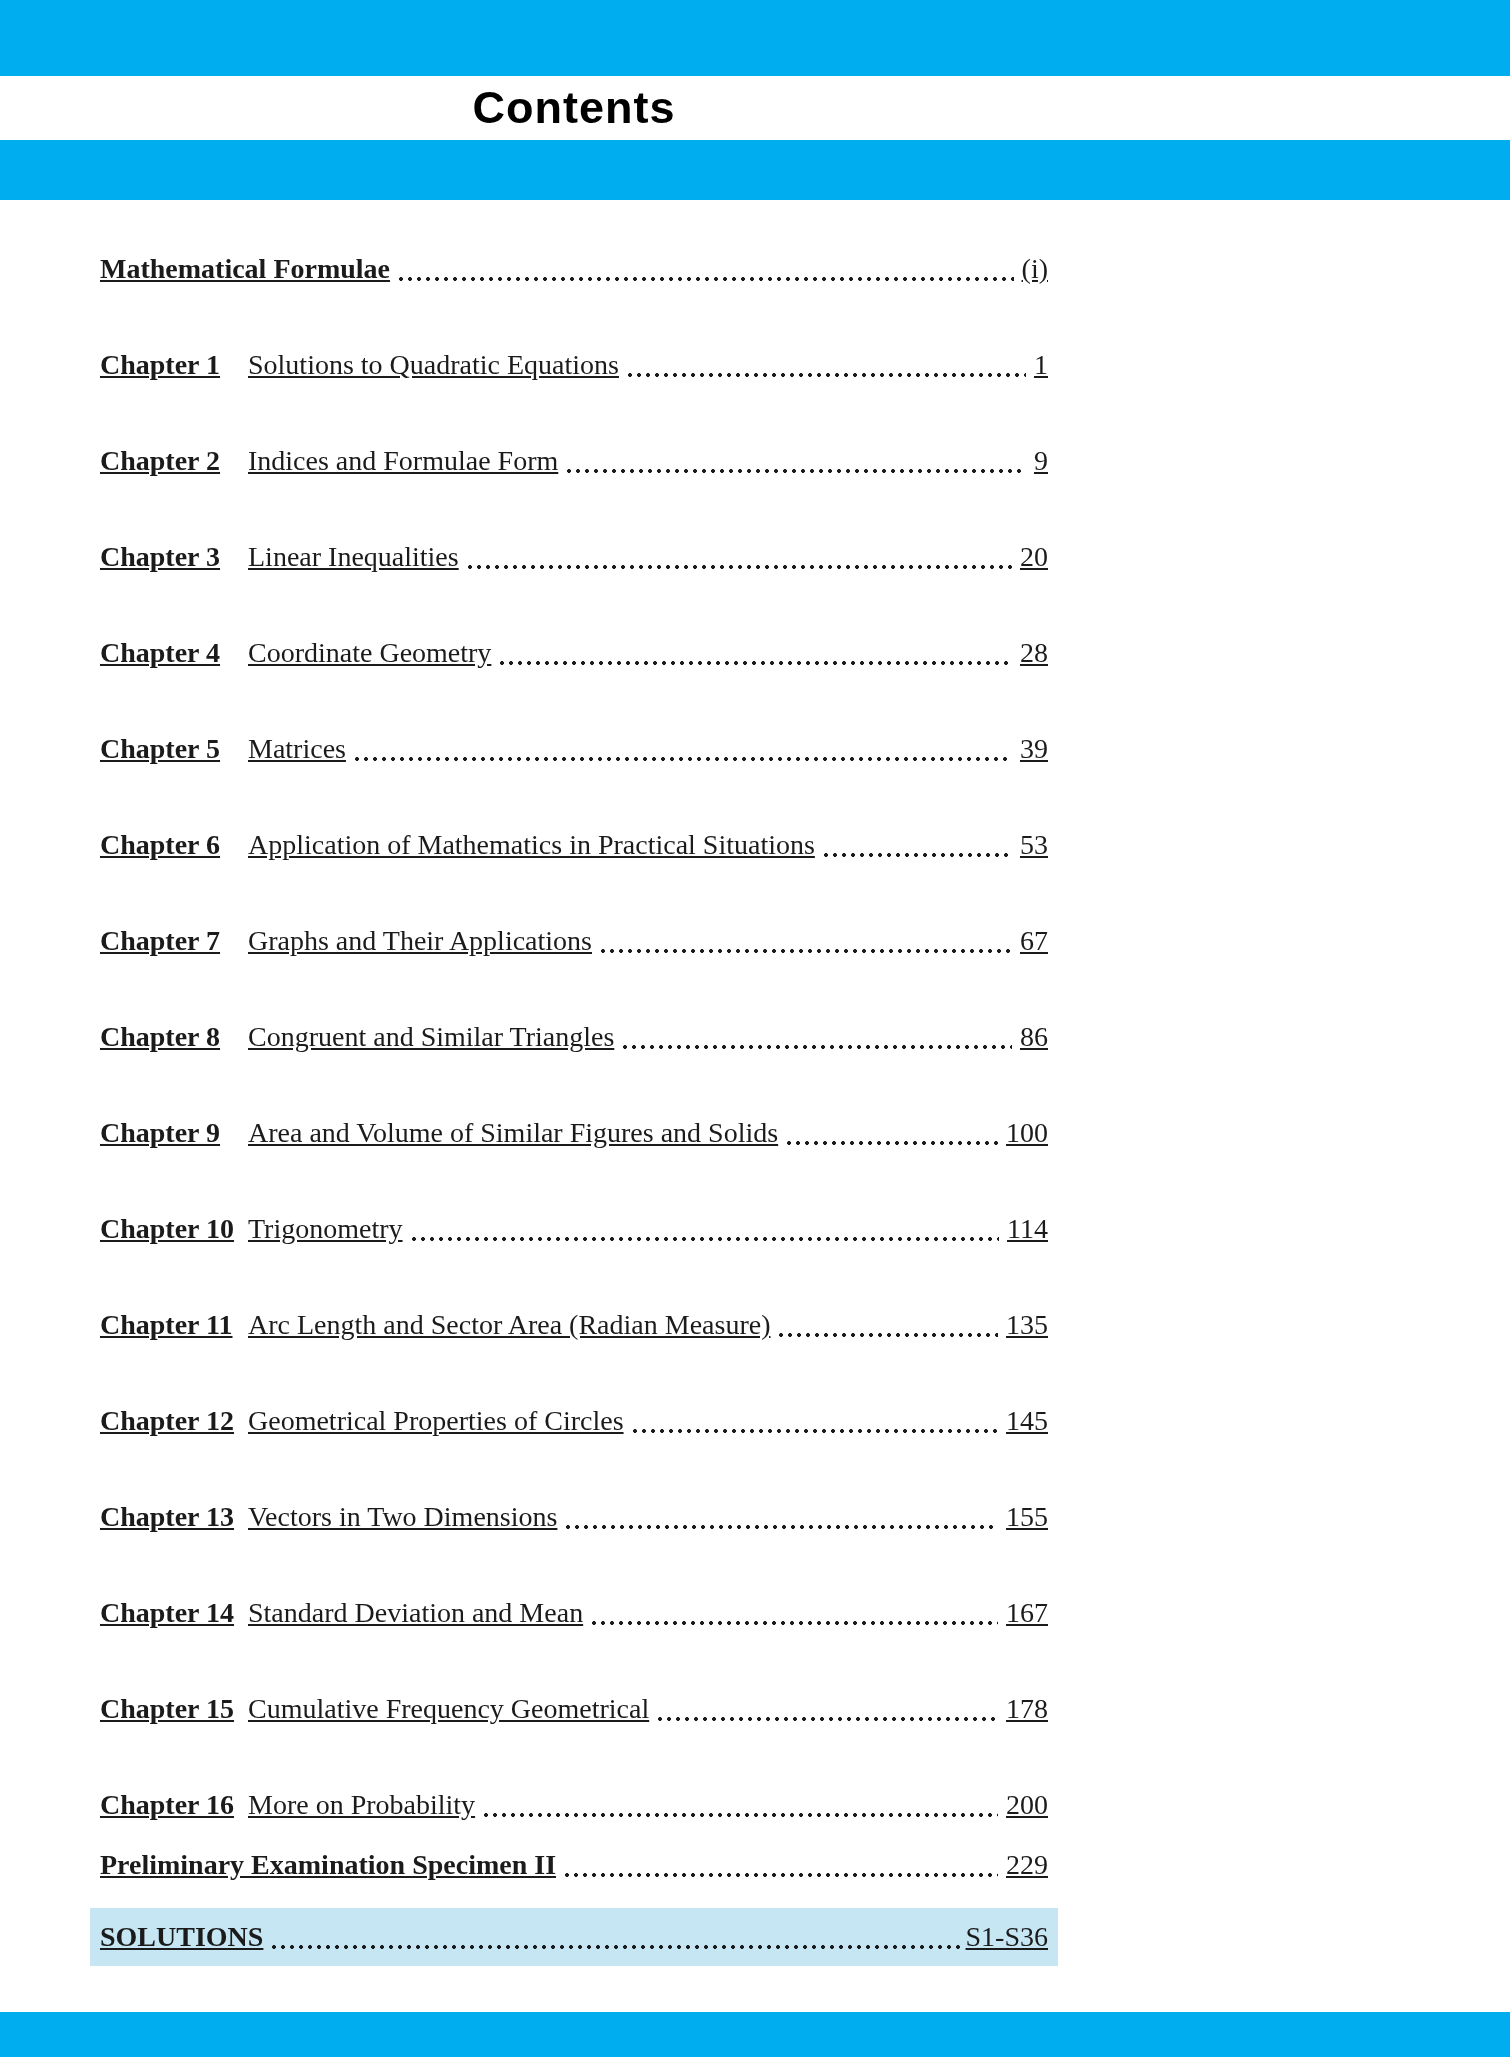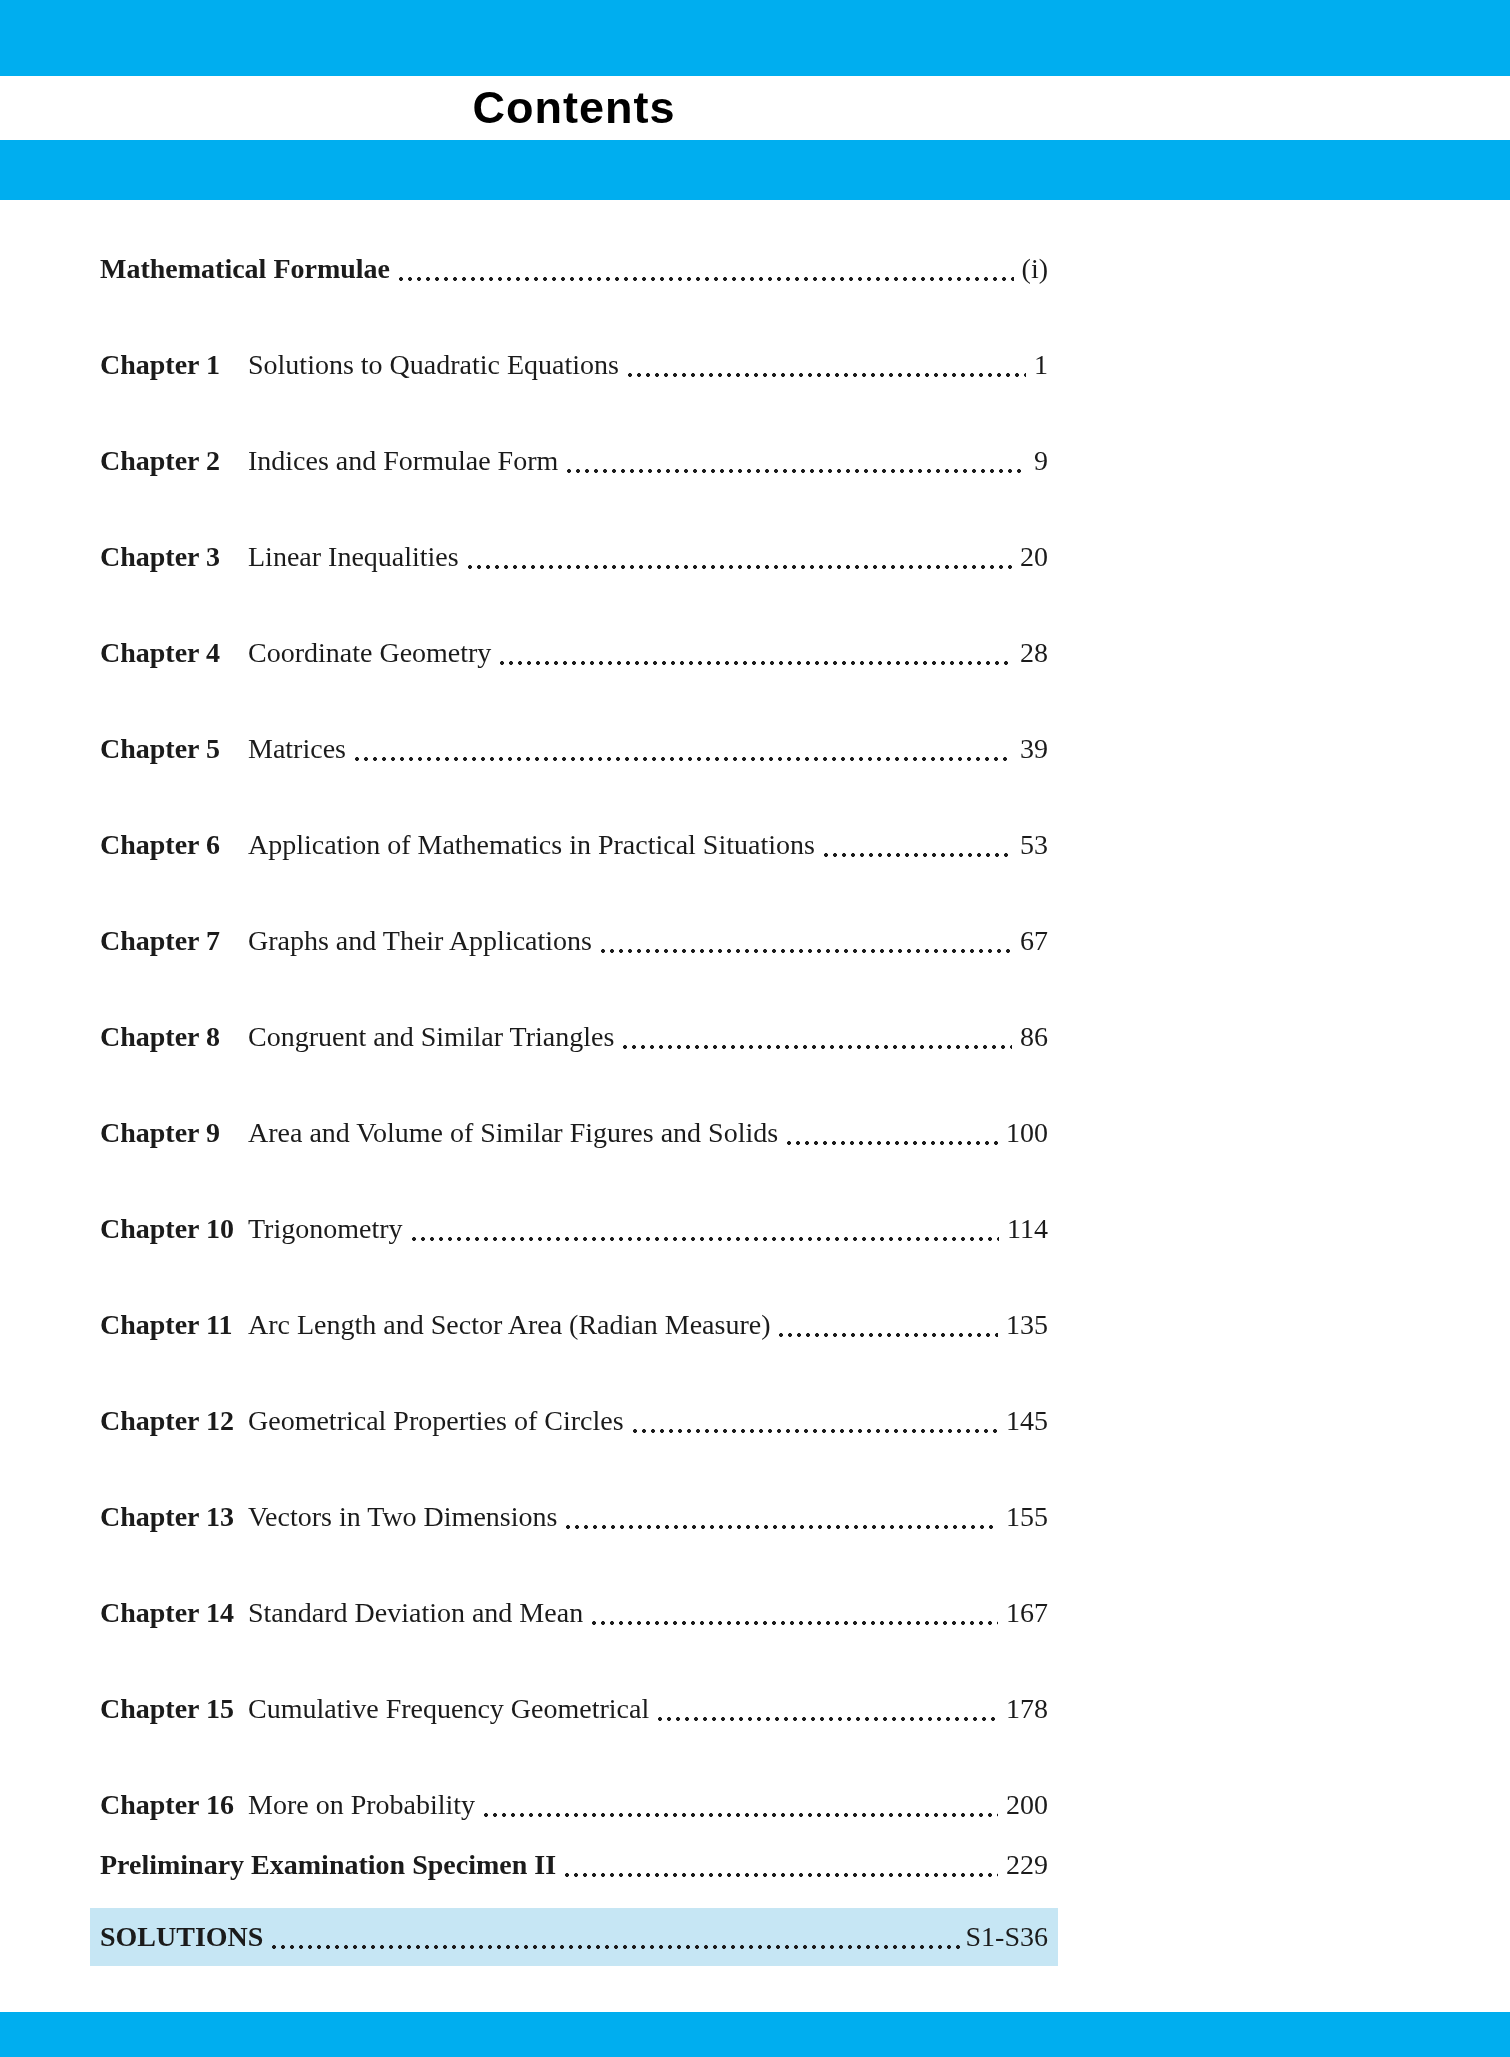--- a/index.html
+++ b/index.html
@@ -35,20 +35,21 @@
     font-size:45px;
     letter-spacing:1px;
     color:#000;
   }
 
   .toc{
     margin-left:100px;
     width:948px;
     padding-top:52px;
     font-size:28px;
+    text-decoration:underline;
   }
   .toc-row{
     display:flex;
     align-items:baseline;
     line-height:34px;
     margin-bottom:26px;
     white-space:nowrap;
   }
   .chap-label{
     flex:0 0 148px;

